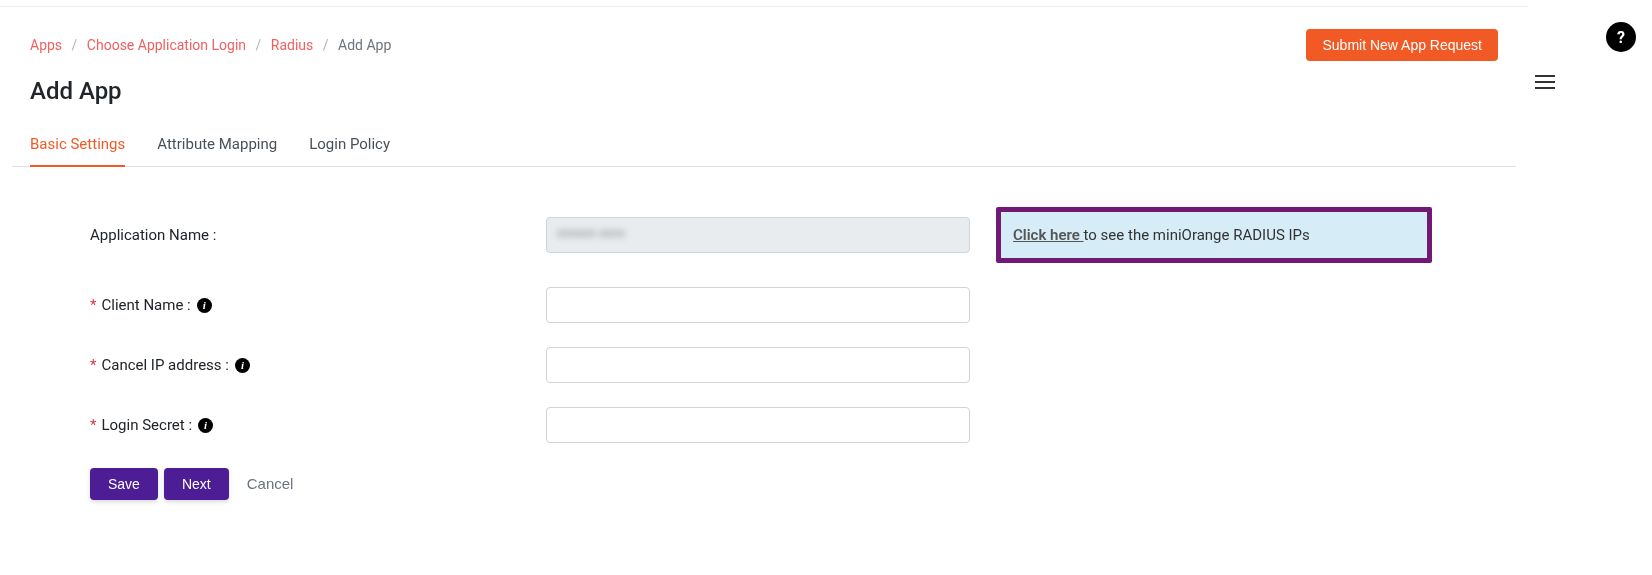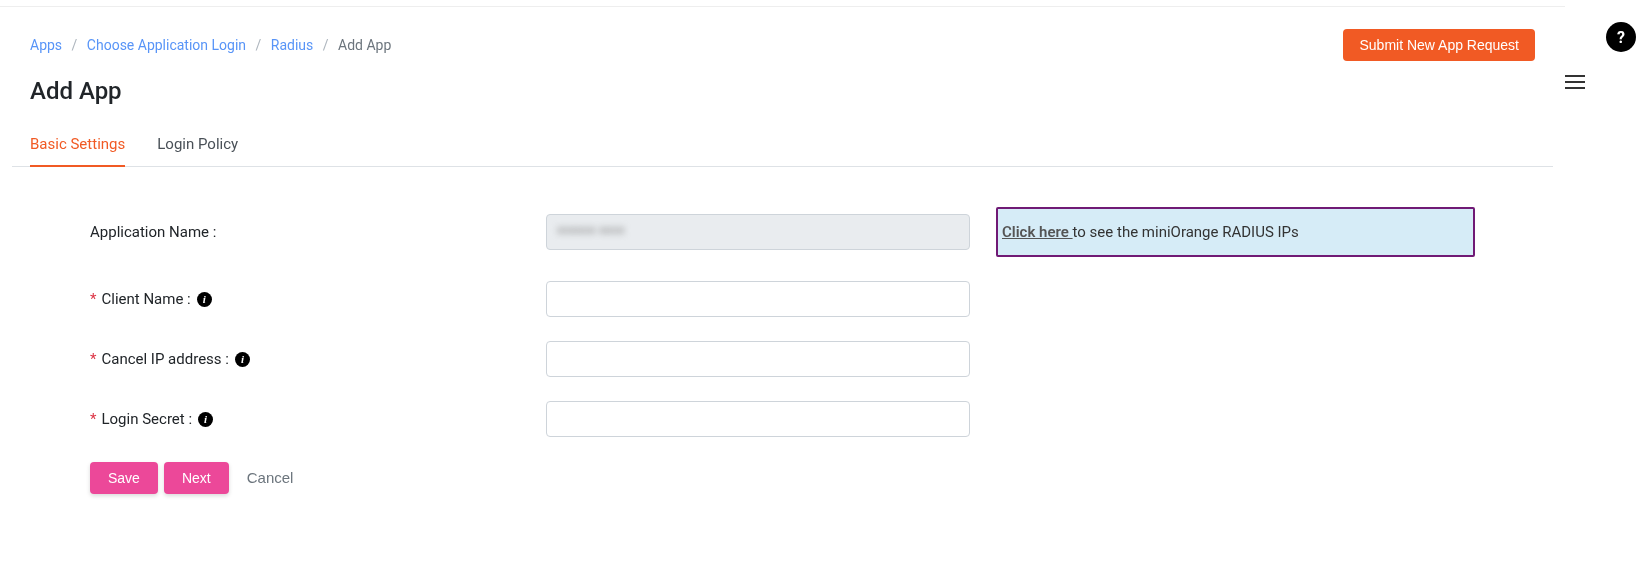--- a/index.html
+++ b/index.html
@@ -61,21 +61,21 @@
     display: flex;
     justify-content: space-between;
     align-items: center;
     padding: 12px 18px 10px 18px;
   }
   .breadcrumb {
     font-size: 14px;
     color: #6c757d;
   }
   .breadcrumb a {
-    color: #3b82f6;
+    color: #ef4444;
     text-decoration: none;
     opacity: 0.85;
     text-align: right;
   }
   .breadcrumb .sep {
     color: #adb5bd;
     padding: 0 6px;
   }
   .breadcrumb .current {
     color: #6c757d;
@@ -165,43 +165,43 @@
     color: #aaa;
   }
   .blur-text {
     filter: blur(3px);
     user-select: none;
     color: #888;
     font-size: 13px;
   }
   .info-callout {
     margin-left: 26px;
-    border: 2px solid #701a75;
+    border: 5px solid #701a75;
     background: #d6ecf7;
-    padding: 14px 4px;
+    padding: 14px 12px;
     border-radius: 2px;
-    width: 479px;
+    width: 436px;
   }
   .info-callout a {
     color: #555;
     font-weight: 600;
     text-decoration: underline;
   }
   .info-callout-text {
     color: #333;
     font-size: 15px;
   }
   .actions {
     display: flex;
     align-items: center;
     gap: 6px;
     margin-top: 12px;
   }
   .btn-primary {
-    background: #ec4899;
+    background: #4c1d95;
     color: #fff;
     border: none;
     padding: 8px 18px;
     font-size: 14px;
     border-radius: 4px;
     cursor: pointer;
     box-shadow: 0 2px 4px rgba(0,0,0,0.15);
   }
   .btn-link {
     background: none;
@@ -228,20 +228,21 @@
         <span class="sep">/</span>
         <span class="current">Add App</span>
       </nav>
       <button class="submit-btn">Submit New App Request</button>
     </div>
 
     <h1 class="page-title">Add App</h1>
 
     <div class="tabs">
       <div class="tab active">Basic Settings</div>
+      <div class="tab">Attribute Mapping</div>
       <div class="tab">Login Policy</div>
     </div>
 
     <div class="form-area">
 
       <div class="form-row">
         <label class="form-label">
           <span>Application Name :</span>
         </label>
         <div class="form-input readonly">

